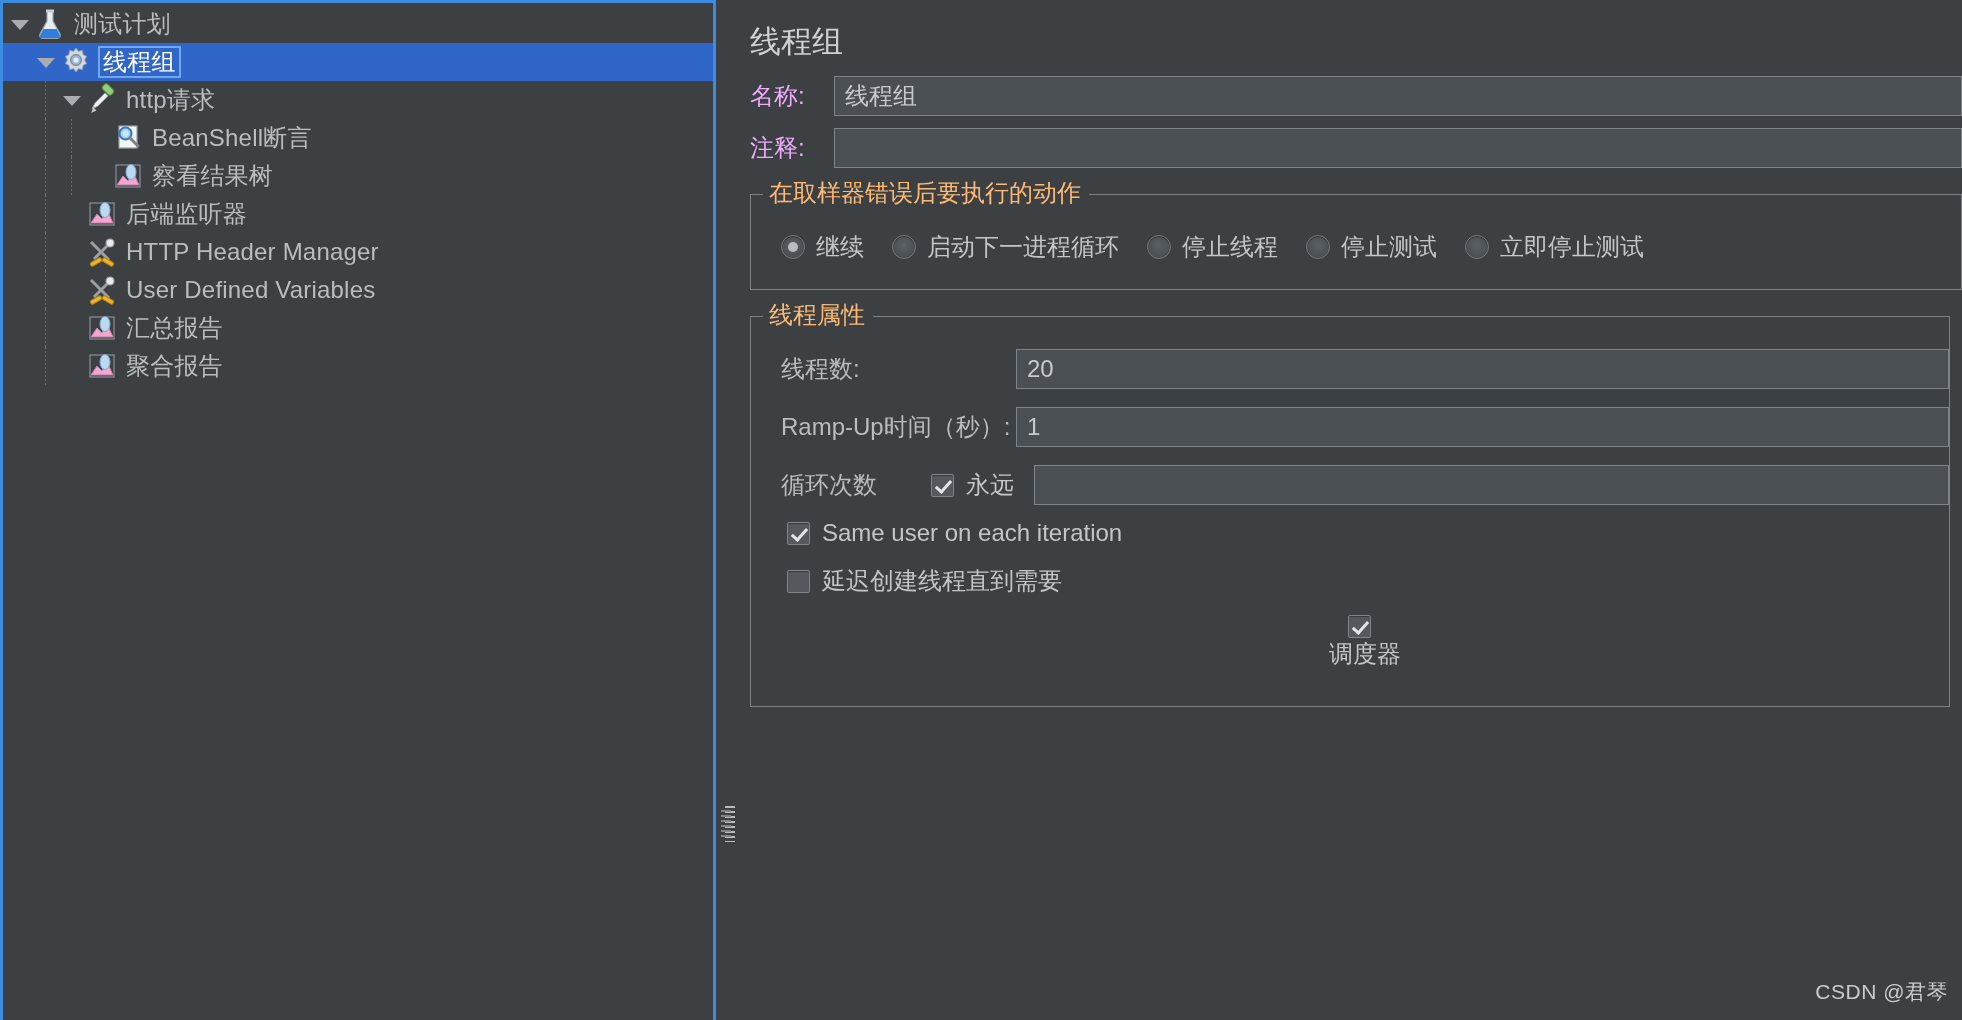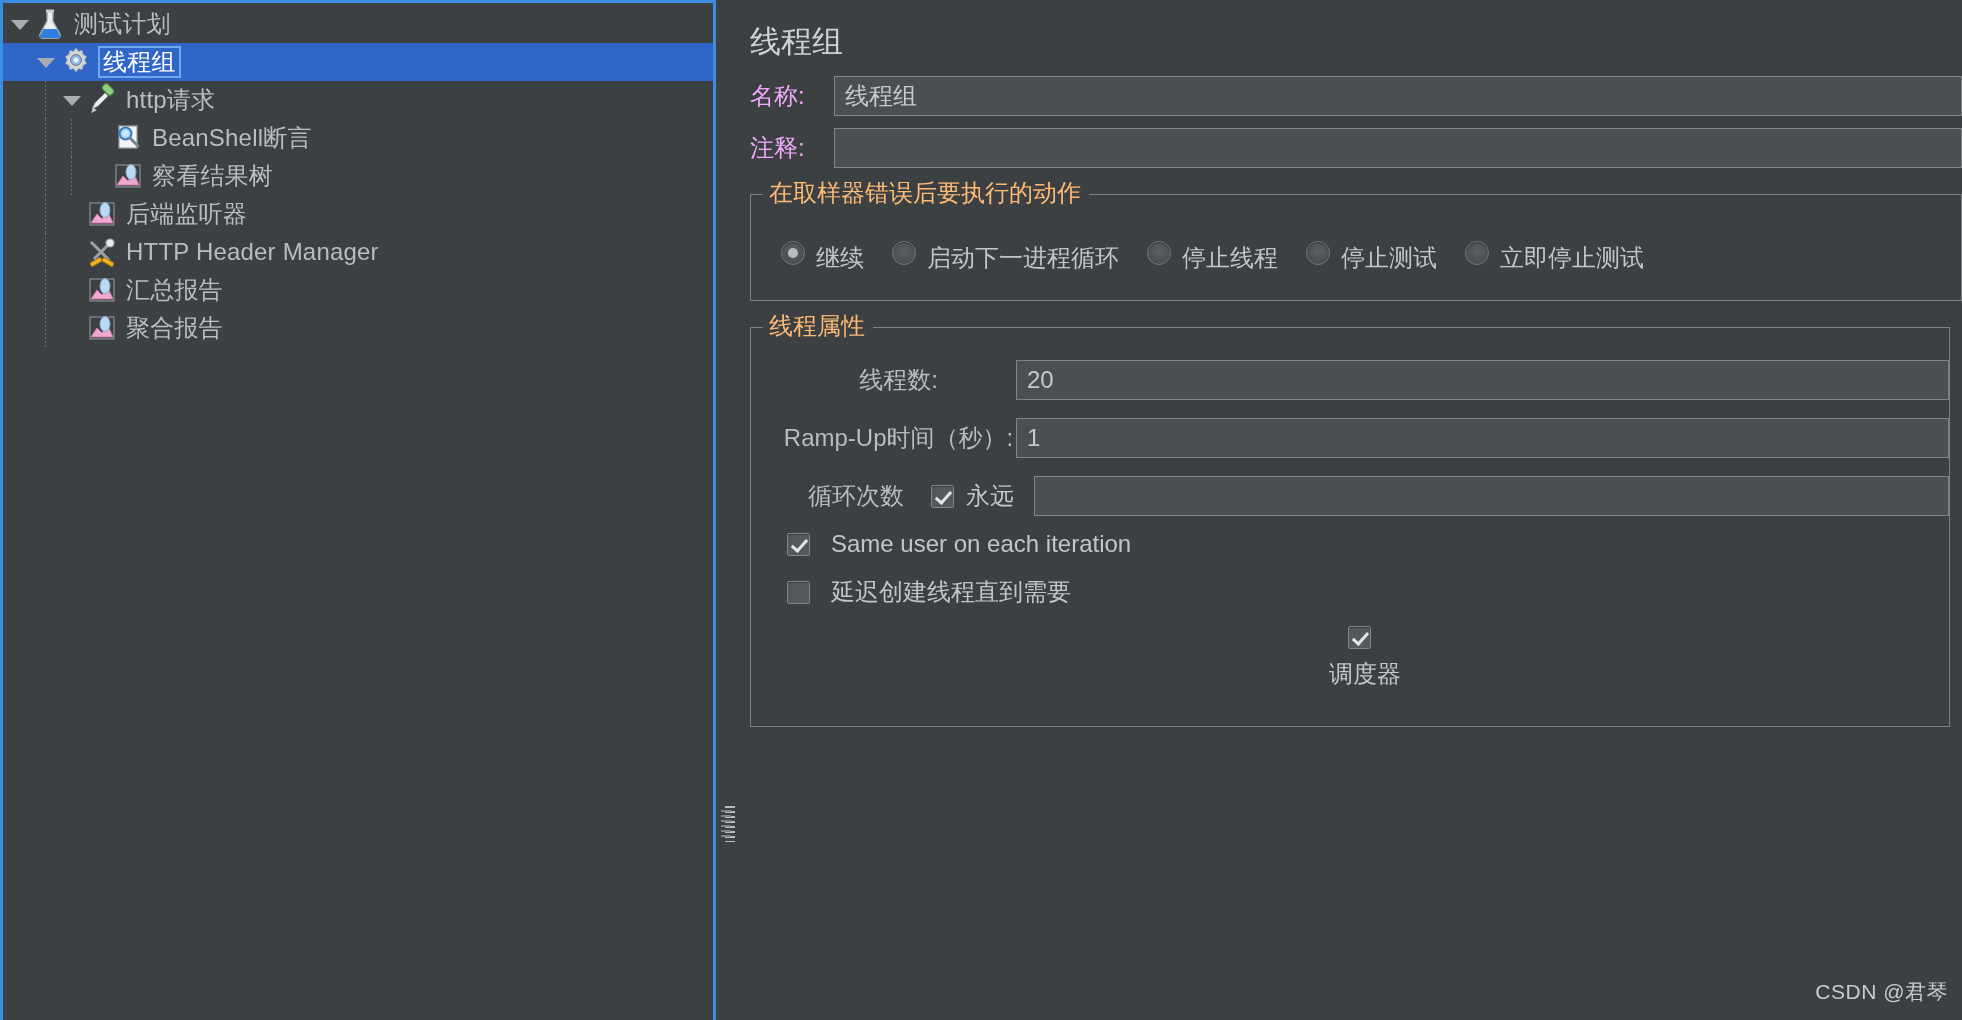--- a/index.html
+++ b/index.html
@@ -222,21 +222,21 @@
     flex: 0 0 auto;
   }
   .radio.checked::after {
     content: "";
     position: absolute;
     left: 6px; top: 6px;
     width: 10px; height: 10px;
     border-radius: 50%;
     background: #b9bdc0;
   }
-  .radio-label { font-size: 24px; color: #c3c6c9; margin-top: 11px; }
+  .radio-label { font-size: 24px; color: #c3c6c9; }
 
   
   .tp-row {
     display: flex;
     align-items: center;
     padding: 4px 0 0 30px;
     margin-bottom: 14px;
   }
   .tp-label {
     font-size: 24px;
@@ -279,21 +279,20 @@
   .cb-label {
     font-size: 24px;
     color: #c3c6c9;
     margin-right: 20px;
   }
   .cb-standalone {
     display: flex;
     align-items: center;
     padding-left: 36px;
     margin-bottom: 18px;
-    gap: 9px;
   }
   .cb-standalone .cb-label { margin-right: 0; }
 
   .watermark {
     position: absolute;
     right: 14px;
     bottom: 14px;
     font-size: 21px;
     color: #c9ccce;
     letter-spacing: .5px;
@@ -398,20 +397,37 @@
               <g stroke="#9aa0a6" stroke-width="1.2" fill="#dfe3e6">
                 <path d="M6 7 l18 18" stroke-width="3"></path>
                 <path d="M26 7 L9 24" stroke-width="3"></path>
               </g>
               <circle cx="25" cy="8" r="4" fill="#e7eaec" stroke="#9aa0a6" stroke-width="1.2"></circle>
               <rect x="5" y="25" width="12" height="4" rx="1.5" transform="rotate(-30 11 27)" fill="#f0b429" stroke="#b8870f" stroke-width="1"></rect>
               <rect x="17" y="25" width="12" height="4" rx="1.5" transform="rotate(30 23 27)" fill="#f0b429" stroke="#b8870f" stroke-width="1"></rect>
             </svg>
           </span>
           <span class="tlabel">HTTP Header Manager</span>
+        </div>
+        <div class="tree-row">
+          <span class="guide"></span>
+          <span class="guide line"></span>
+          <span class="twisty"></span>
+          <span class="ticon">
+            <svg viewBox="0 0 34 34">
+              <g stroke="#9aa0a6" stroke-width="1.2" fill="#dfe3e6">
+                <path d="M6 7 l18 18" stroke-width="3"></path>
+                <path d="M26 7 L9 24" stroke-width="3"></path>
+              </g>
+              <circle cx="25" cy="8" r="4" fill="#e7eaec" stroke="#9aa0a6" stroke-width="1.2"></circle>
+              <rect x="5" y="25" width="12" height="4" rx="1.5" transform="rotate(-30 11 27)" fill="#f0b429" stroke="#b8870f" stroke-width="1"></rect>
+              <rect x="17" y="25" width="12" height="4" rx="1.5" transform="rotate(30 23 27)" fill="#f0b429" stroke="#b8870f" stroke-width="1"></rect>
+            </svg>
+          </span>
+          <span class="tlabel">User Defined Variables</span>
         </div>
         <div class="tree-row">
           <span class="guide"></span>
           <span class="guide line"></span>
           <span class="twisty"></span>
           <span class="ticon">
             <svg viewBox="0 0 34 34">
               <rect x="5" y="6" width="24" height="22" fill="none" stroke="#8b9096" stroke-width="1.2"></rect>
               <path d="M6 26 l6-9 5 5 5-9 6 13z" fill="#f0a8cf" stroke="#d07ab0" stroke-width="1"></path>
               <ellipse cx="20" cy="13" rx="5" ry="7.5" fill="#bcd9f2" stroke="#7fa9cf" stroke-width="1"></ellipse>
@@ -474,21 +490,21 @@
               <span class="radio-label">停止测试</span>
             </div>
             <div class="radio-item">
               <span class="radio"></span>
               <span class="radio-label">立即停止测试</span>
             </div>
           </div>
       </div>
     </div>
 
-    <div class="groupbox" style="margin-right:12px;text-align:center;">
+    <div class="groupbox" style="margin-right:12px;">
       <div class="gb-title">线程属性</div>
       <div class="gb-body">
 
         <div class="tp-row">
           <div class="tp-label w1">线程数:</div>
           <div class="textbox grow">20</div>
         </div>
 
         <div class="tp-row">
           <div class="tp-label w1">Ramp-Up时间（秒）:</div>

